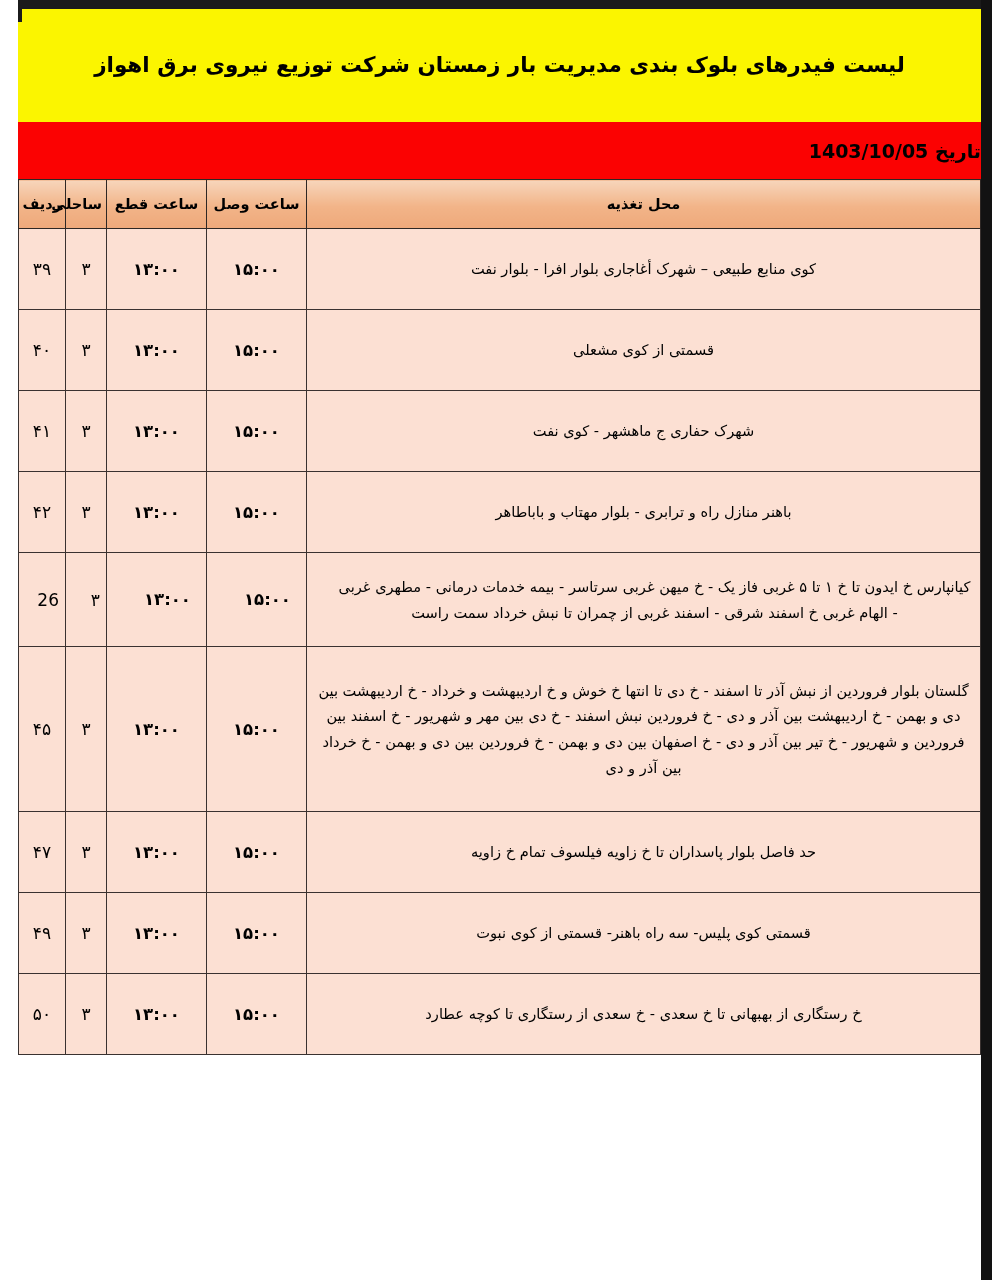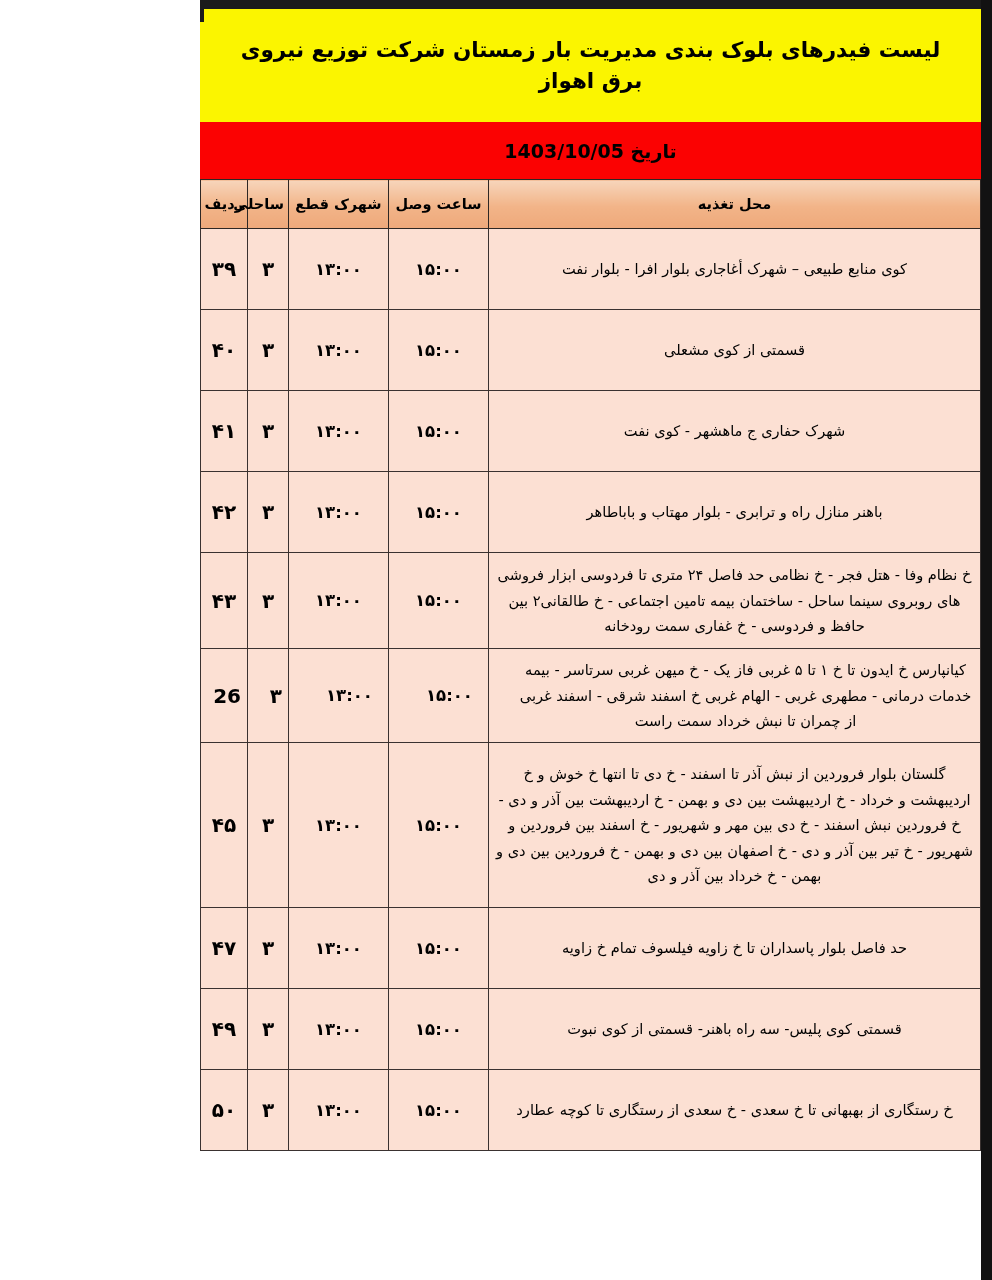--- a/index.html
+++ b/index.html
@@ -6,21 +6,21 @@
   html, body {
     margin: 0;
     padding: 0;
     background: #ffffff;
   }
   body {
     font-family: "DejaVu Sans", "Liberation Sans", sans-serif;
   }
   #page {
     position: relative;
-    width: 792px;
+    width: 974px;
     height: 1280px;
     box-sizing: border-box;
     background: #ffffff;
     overflow: hidden;
     direction: rtl;
   }
   
   .edge-top {
     position: absolute;
     top: 0; left: 0;
@@ -70,21 +70,20 @@
     font-weight: bold;
     color: #000000;
     letter-spacing: 0px;
     line-height: 1.4;
   }
   .date-banner {
     background: #fb0202;
     height: 57px;
     display: flex;
     align-items: center;
-    justify-content: center;
     text-align: center;
   }
   .date-banner .date-text {
     font-size: 19px;
     font-weight: bold;
     color: #000000;
     direction: rtl;
   }
 
   
@@ -113,22 +112,22 @@
     border-color: #2e2724;
   }
   col.col-radif   { width: 47px; }
   col.col-block   { width: 41px; }
   col.col-ghat    { width: 100px; }
   col.col-vasl    { width: 100px; }
   col.col-mahal   { width: auto; }
 
   td.cell-radif,
   td.cell-block {
-    font-size: 20px;
-    font-weight: bold;
+    font-size: 17px;
+    font-weight: normal;
   }
   td.cell-time {
     font-size: 16.5px;
     font-weight: bold;
     letter-spacing: 0.3px;
     margin-left: 24px;
   }
   td.cell-address {
     font-size: 14.6px;
     font-weight: normal;
@@ -166,21 +165,21 @@
         <col class="col-mahal">
         <col class="col-vasl">
         <col class="col-ghat">
         <col class="col-block">
         <col class="col-radif">
       </colgroup>
       <thead>
         <tr>
           <th>محل تغذیه</th>
           <th>ساعت وصل</th>
-          <th>شهرک قطع</th>
+          <th>ساعت قطع</th>
           <th>ساحلی</th>
           <th>ردیف</th>
         </tr>
       </thead>
       <tbody>
         <tr data-h="1">
           <td class="cell-address">کوی منابع طبیعی – شهرک أغاجاری بلوار افرا - بلوار نفت</td>
           <td class="cell-time">۱۵:۰۰</td>
           <td class="cell-time">۱۳:۰۰</td>
           <td class="cell-block">۳</td>
@@ -200,27 +199,20 @@
           <td class="cell-block">۳</td>
           <td class="cell-radif">۴۱</td>
         </tr>
         <tr data-h="1">
           <td class="cell-address">باهنر منازل راه و ترابری - بلوار مهتاب و باباطاهر</td>
           <td class="cell-time">۱۵:۰۰</td>
           <td class="cell-time">۱۳:۰۰</td>
           <td class="cell-block">۳</td>
           <td class="cell-radif">۴۲</td>
         </tr>
-        <tr data-h="2">
-          <td class="cell-address">خ نظام وفا - هتل فجر - خ نظامی حد فاصل ۲۴ متری تا فردوسی ابزار فروشی های روبروی سینما ساحل - ساختمان بیمه تامین اجتماعی - خ طالقانی۲ بین حافظ و فردوسی - خ غفاری سمت رودخانه</td>
-          <td class="cell-time">۱۵:۰۰</td>
-          <td class="cell-time">۱۳:۰۰</td>
-          <td class="cell-block">۳</td>
-          <td class="cell-radif">۴۳</td>
-        </tr>
         <tr data-h="3">
           <td class="cell-address">کیانپارس خ ایدون تا خ ۱ تا ۵ غربی فاز یک - خ میهن غربی سرتاسر - بیمه خدمات درمانی - مطهری غربی - الهام غربی  خ اسفند شرقی - اسفند غربی از چمران تا نبش خرداد سمت راست</td>
           <td class="cell-time">۱۵:۰۰</td>
           <td class="cell-time">۱۳:۰۰</td>
           <td class="cell-block">۳</td>
           <td class="cell-radif">26</td>
         </tr>
         <tr data-h="4">
           <td class="cell-address">گلستان بلوار فروردین از نبش آذر تا اسفند  -  خ دی تا انتها خ خوش و خ اردیبهشت و خرداد - خ اردیبهشت بین دی و بهمن - خ اردیبهشت بین آذر و دی - خ فروردین نبش اسفند - خ دی بین مهر و شهریور - خ اسفند بین فروردین و شهریور - خ تیر بین آذر و دی - خ اصفهان بین دی و بهمن - خ فروردین بین دی و بهمن - خ خرداد بین آذر و دی</td>
           <td class="cell-time">۱۵:۰۰</td>

